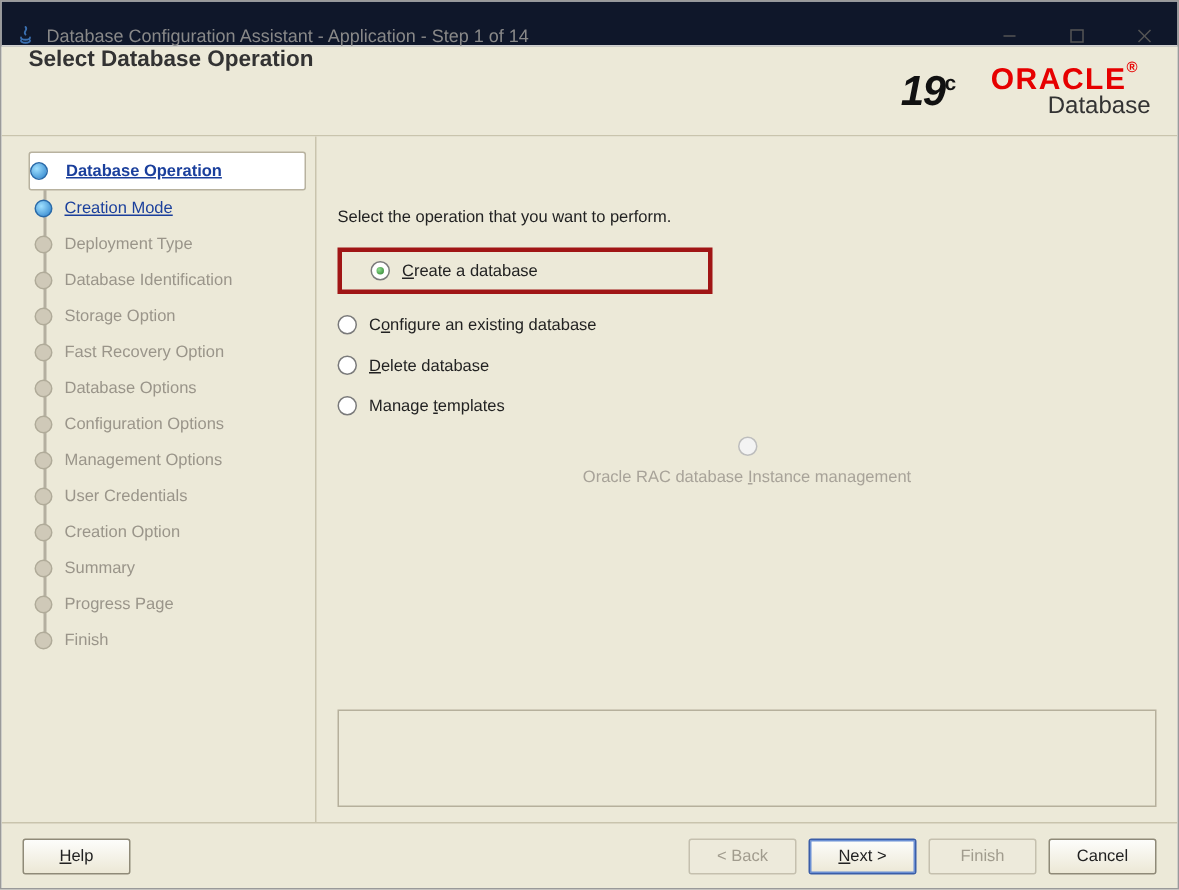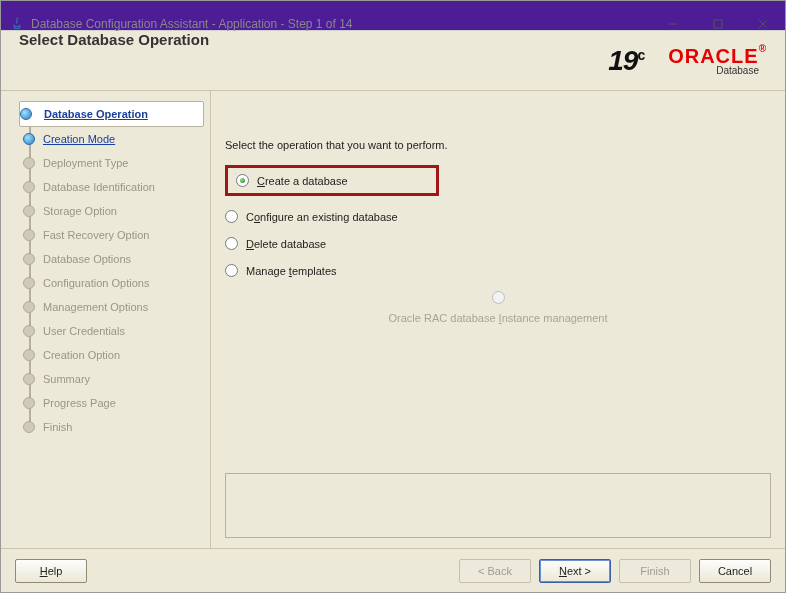--- a/index.html
+++ b/index.html
@@ -9,21 +9,21 @@
     font-size: 11px;
     background: #f0f0f0;
     width: 786px;
     height: 593px;
     overflow: hidden;
     border: 1px solid #9a9a9a;
   }
   
   .titlebar {
     height: 30px;
-    background: #4c1d95;
+    background: #0f172a;
     border-bottom: 1px solid #d0d0d0;
     display: flex;
     align-items: center;
     padding: 16px 0 0 8px;
   }
   .titlebar .java-icon {
     width: 16px; height: 16px;
     margin-right: 6px;
     display:flex;align-items:center;justify-content:center;
   }
@@ -71,24 +71,24 @@
   .brand .oracle-block { display:flex; flex-direction:column; align-items:flex-start; line-height:1;}
   .brand .oracle {
     font-family: Arial, sans-serif;
     font-size: 20px;
     font-weight: 900;
     color:#e60000;
     letter-spacing:1px;
   }
   .brand .oracle .dot{font-size:10px;vertical-align:top;position:relative;top:-2px;}
   .brand .database {
-    font-size:10px;
+    font-size:16px;
     color:#333;
     font-weight:400;
-    margin-left: 48px;
+    margin-left: 38px;
   }
   
   .body {
     display:flex;
     height: calc(593px - 30px - 60px - 44px - 2px);
     background:#ece9d8;
   }
   .sidebar {
     width: 210px;
     border-right: 1px solid #c9c4ad;
@@ -171,22 +171,22 @@
   }
   .radio.disabled{ border-color:#bdbdbd; background:#f3f3f3;}
   .radio .dot{
     width:5px;height:5px;border-radius:50%;
     background:radial-gradient(circle at 35% 35%, #8fe08f, #2a7a2a);
   }
   .u { text-decoration: underline; }
   .highlight-box{
     position:relative;
     border:3px solid #a01515;
-    padding:6px 8px;
-    width: 214px;
+    padding:6px 19px;
+    width: 250px;
   }
   .empty-box{
     margin-top:auto;
     height:65px;
     border:1px solid #b6b09c;
     background:#ece9d8;
   }
   
   .footer{
     height:44px;

